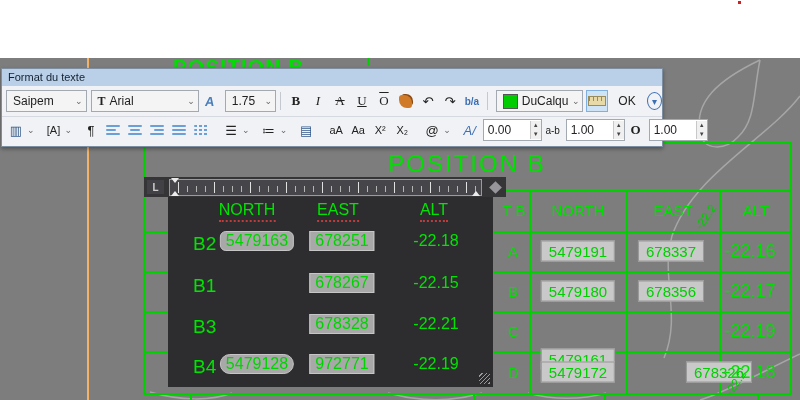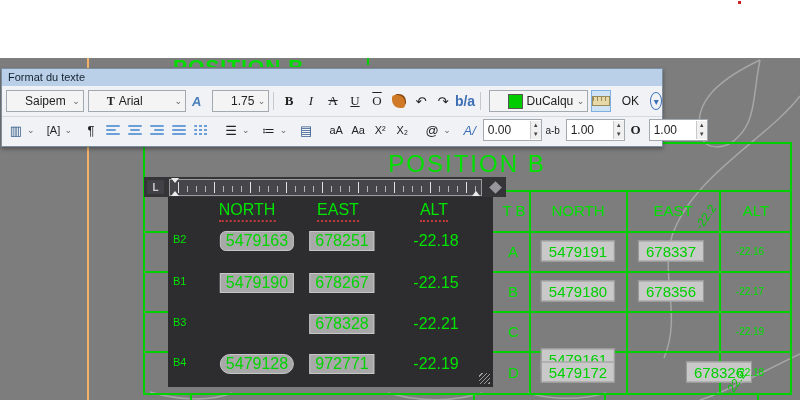--- a/index.html
+++ b/index.html
@@ -6,21 +6,21 @@
   .stage{position:relative;width:800px;height:400px;overflow:hidden;
          font-family:"Liberation Sans","DejaVu Sans",sans-serif;background:#ffffff;}
   
   .canvas{position:absolute;left:0;top:58px;width:800px;height:342px;background:#7d7d7d;}
   .contours{position:absolute;left:0;top:0;}
   .gl{position:absolute;background:#00cf00;}
   .ol{position:absolute;background:#f2b368;}
   .cad-txt{position:absolute;color:#00e000;white-space:nowrap;}
   .tbl-title{font-size:24px;letter-spacing:2px;transform:translateX(-50%);}
   .tbl-h{font-size:15px;transform:translate(-50%,-50%);}
-  .tbl-c{font-size:10px;transform:translate(-50%,-50%);}
+  .tbl-c{font-size:18px;transform:translate(-50%,-50%);}
   .tbl-lab{font-size:15px;transform:translateY(-50%);}
   .fieldbox{background:#c9c9c9;border:1px solid #989898;padding:1px 7px;
             color:#00cf00;font-size:15px;transform:translate(-50%,-50%);position:absolute;white-space:nowrap;}
   .clip-title{position:absolute;overflow:hidden;height:9px;color:#00dd00;
               font-size:21px;font-weight:bold;letter-spacing:1px;}
   .clip-title span{position:relative;top:-3px;}
   .contour-label{position:absolute;color:#00cc00;font-size:12px;transform:rotate(-55deg);white-space:nowrap;}
   .red-dot{position:absolute;width:3px;height:3px;background:#cc2222;}
   
   .ruler-bar{position:absolute;left:144px;top:177px;width:362px;height:20px;background:#353538;z-index:3;}
@@ -30,35 +30,35 @@
      background-image:repeating-linear-gradient(90deg,#e0e0e0 0 1px,transparent 1px 36px),
                       repeating-linear-gradient(90deg,#b5b5b5 0 1px,transparent 1px 9px);
      background-size:100% 11px,100% 6px;background-position:8px 2px,8px 6px;background-repeat:no-repeat,no-repeat;}
   .ruler-diamond{position:absolute;right:6px;top:6px;width:9px;height:9px;background:#97979b;transform:rotate(45deg);}
   .tri-down{position:absolute;left:27px;top:1px;width:0;height:0;border:4px solid transparent;border-top:5px solid #ececec;}
   .tri-up{position:absolute;left:27px;bottom:1px;width:0;height:0;border:4px solid transparent;border-bottom:5px solid #ececec;}
   .tri-up.r{left:auto;right:26px;}
   .editor{position:absolute;left:168px;top:197px;width:325px;height:190px;background:#2d2d30;z-index:3;}
   .ehdr{position:absolute;color:#00e400;font-size:16px;transform:translateX(-50%);
         border-bottom:2px dotted #c23b3b;padding-bottom:1px;top:4px;white-space:nowrap;}
-  .erow-lab{position:absolute;color:#00e400;font-size:11px;}
+  .erow-lab{position:absolute;color:#00e400;font-size:19px;margin-left:20px;}
   .efield{position:absolute;background:#a8a8a8;border:1px solid #c6c6c6;color:#00d400;
           font-size:16px;padding:0 5px;transform:translateX(-50%);white-space:nowrap;}
   .ealt{position:absolute;color:#00e400;font-size:16px;transform:translateX(-50%);white-space:nowrap;}
   .resize-handle{position:absolute;right:3px;bottom:3px;width:11px;height:11px;
           background:repeating-linear-gradient(135deg,transparent 0 2px,#9a9a9a 2px 3px);}
   
   .dialog{position:absolute;left:1px;top:68px;width:660px;height:77px;background:#f0f2f5;
           border:1px solid #7d8ea0;box-shadow:0 2px 4px rgba(0,0,0,.35);z-index:5;}
   .dlg-title{height:17px;background:#b9d0e8;color:#14222f;font-size:11px;line-height:17px;padding-left:6px;}
   .dlg-row{position:absolute;left:0;width:100%;display:flex;align-items:center;}
   .row1{top:20px;height:24px;}
   .row2{top:47px;height:26px;border-top:1px solid #d6dae0;}
   .combo{background:#f4f4f4;border:1px solid #a3a9b1;height:20px;display:flex;align-items:center;
-         font-size:12px;color:#222;position:relative;padding:0 14px 0 18px;margin-left:4px;}
+         font-size:12px;color:#222;position:relative;padding:0 14px 0 6px;margin-left:4px;}
   .combo .chev{position:absolute;right:3px;color:#666;font-size:9px;}
   .tbtn{min-width:18px;height:20px;display:flex;align-items:center;justify-content:center;
         font-size:13px;color:#222;margin:0 1px;border:1px solid transparent;}
   .serif{font-family:"Liberation Serif","DejaVu Serif",serif;font-weight:bold;}
   .sep{width:1px;height:18px;background:#c4c9d0;margin:0 4px;}
   .swatch{width:13px;height:13px;background:#00cc00;border:1px solid #555;margin-right:4px;}
   .ruler-btn{width:24px;height:20px;background:#cfe3f7;border:1px solid #7fb0e0;display:flex;
              align-items:center;justify-content:center;margin:0 3px;}
   .ruler-glyph{width:16px;height:8px;background:#e8d9a8;border:1px solid #9a8b5a;
      background-image:repeating-linear-gradient(90deg,#9a8b5a 0 1px,transparent 1px 4px);background-size:100% 4px;background-repeat:no-repeat;}
@@ -71,21 +71,21 @@
   .al.right{align-items:flex-end;} .al.right i:nth-child(2){width:70%;} .al.right i:nth-child(1),.al.right i:nth-child(3){width:100%;}
   .al.just i{width:100%;}
   .al.dist i{width:100%;background:repeating-linear-gradient(90deg,#6a9fd8 0 3px,transparent 3px 5px);}
   .spin{display:flex;align-items:center;background:#fff;border:1px solid #a3a9b1;height:20px;margin-left:2px;}
   .spin .val{font-size:12px;color:#222;padding:0 4px;min-width:38px;}
   .spin .ud{display:flex;flex-direction:column;border-left:1px solid #c8c8c8;}
   .spin .ud span{font-size:6px;line-height:9px;padding:0 2px;color:#444;background:#f0f0f0;}
   .ic{font-size:13px;color:#345a8a;}
   .orange-ic{width:13px;height:13px;background:#d07a28;border-radius:3px 8px 3px 8px;
              box-shadow:2px -2px 0 -1px #8a4a14;margin:0 2px;}
-  .stack-ic{font-size:14px;color:#3d6fb4;font-weight:bold;}
+  .stack-ic{font-size:10px;color:#3d6fb4;font-weight:bold;}
   .white-top{position:absolute;left:0;top:0;width:800px;height:58px;background:#ffffff;}
 </style>
 </head>
 <body>
 
 <div class="stage">
 
   <div class="canvas">
     <svg class="contours" width="800" height="342" viewBox="0 0 800 342">
       <g fill="none" stroke="#a6a6a6" stroke-width="1.5">
@@ -169,21 +169,20 @@
     <div class="ehdr" style="left:79px;">NORTH</div>
     <div class="ehdr" style="left:170px;">EAST</div>
     <div class="ehdr" style="left:266px;">ALT</div>
 
     <div class="erow-lab" style="left:5px;top:36px;">B2</div>
     <div class="efield" style="left:89px;top:34px;border-radius:6px;">5479163</div>
     <div class="efield" style="left:174px;top:34px;">678251</div>
     <div class="ealt" style="left:268px;top:35px;">-22.18</div>
 
     <div class="erow-lab" style="left:5px;top:78px;">B1</div>
-    <div class="efield" style="left:89px;top:76px;">5479190</div>
     <div class="efield" style="left:174px;top:76px;">678267</div>
     <div class="ealt" style="left:268px;top:77px;">-22.15</div>
 
     <div class="erow-lab" style="left:5px;top:119px;">B3</div>
     <div class="efield" style="left:174px;top:117px;">678328</div>
     <div class="ealt" style="left:268px;top:118px;">-22.21</div>
 
     <div class="erow-lab" style="left:5px;top:159px;">B4</div>
     <div class="efield" style="left:89px;top:157px;border-radius:10px;">5479128</div>
     <div class="efield" style="left:174px;top:157px;">972771</div>

